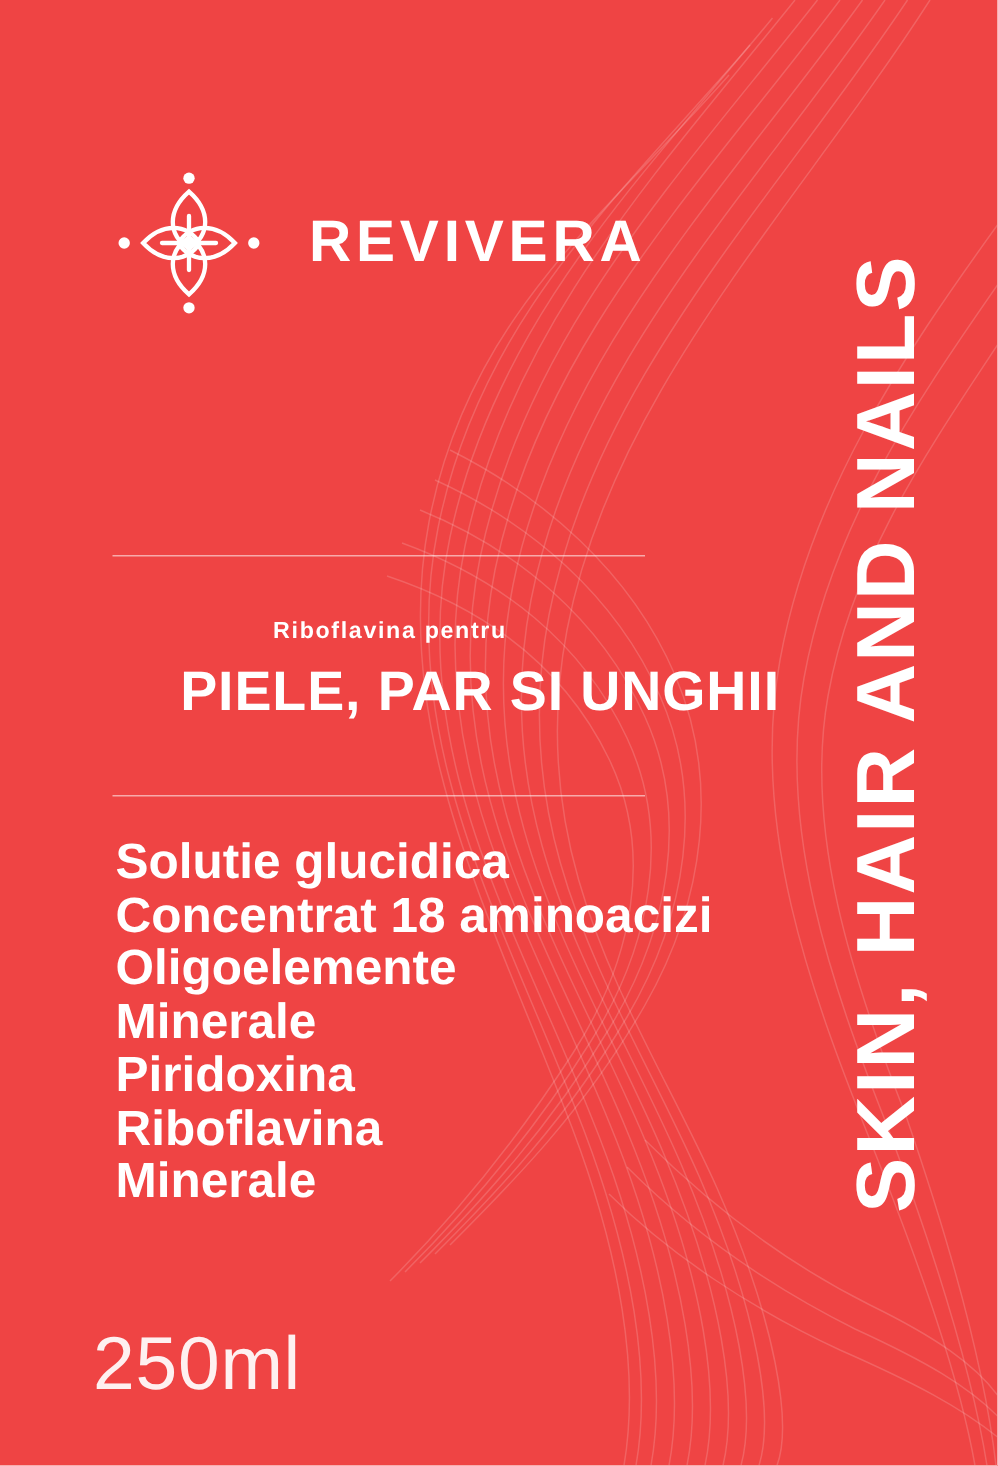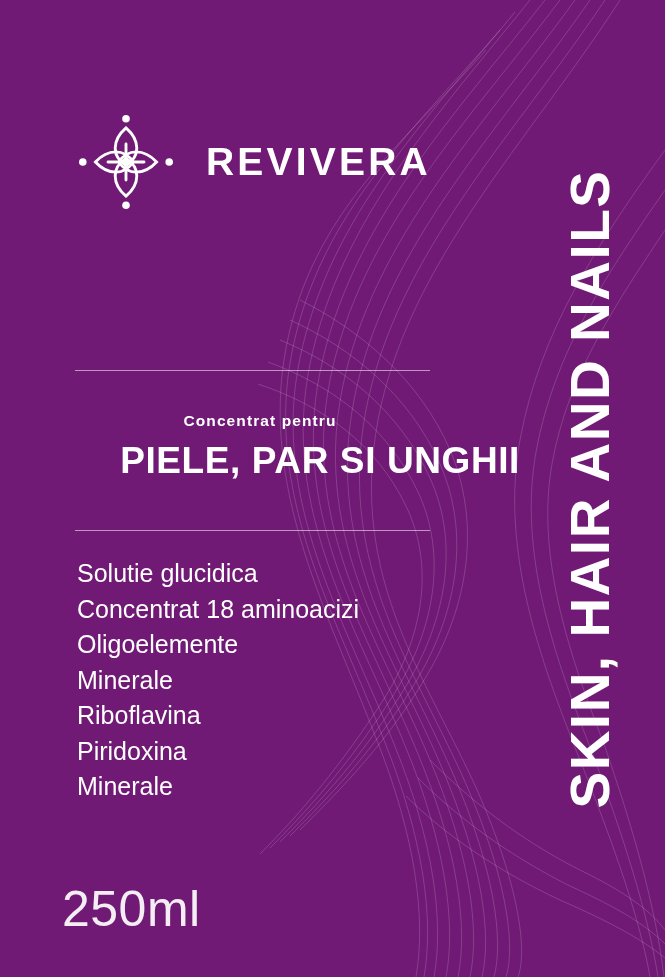--- a/index.html
+++ b/index.html
@@ -7,21 +7,21 @@
     padding: 0;
     background: #ffffff;
   }
   body {
     font-family: "Liberation Sans", sans-serif;
   }
   .label {
     position: relative;
     width: 665px;
     height: 977px;
-    background: #701a75;
+    background: #ef4444;
     overflow: hidden;
   }
   .bg-lines {
     position: absolute;
     inset: 0;
     pointer-events: none;
   }
   .content {
     position: absolute;
     left: 0;
@@ -92,23 +92,23 @@
   .ingredients {
     position: absolute;
     left: 77px;
     top: 556px;
     margin: 0;
     padding: 0;
     list-style: none;
   }
   .ingredients li {
     color: #ffffff;
-    font-size: 25px;
+    font-size: 33px;
     line-height: 35.5px;
-    font-weight: 400;
+    font-weight: 700;
     white-space: nowrap;
   }
 
   
   .volume {
     position: absolute;
     left: 62px;
     top: 880px;
     color: rgba(255,255,255,0.92);
     font-size: 50px;
@@ -186,33 +186,33 @@
           <circle cx="12" cy="60" r="4.2"></circle>
           <circle cx="108" cy="60" r="4.2"></circle>
         </g>
       </svg>
       <div class="brand-name">REVIVERA</div>
     </div>
 
     <div class="rule rule-top"></div>
 
     <div class="headline-block">
-      <p class="kicker">Concentrat pentru</p>
+      <p class="kicker">Riboflavina pentru</p>
       <p class="headline">PIELE, PAR SI UNGHII</p>
     </div>
 
     <div class="rule rule-bottom"></div>
 
     <ul class="ingredients">
       <li>Solutie glucidica</li>
       <li>Concentrat 18 aminoacizi</li>
       <li>Oligoelemente</li>
       <li>Minerale</li>
+      <li>Piridoxina</li>
       <li>Riboflavina</li>
-      <li>Piridoxina</li>
       <li>Minerale</li>
     </ul>
 
     <div class="volume">250ml</div>
   </div>
 
   <div class="side-title">
     <span>SKIN, HAIR AND NAILS</span>
   </div>
 </div>

